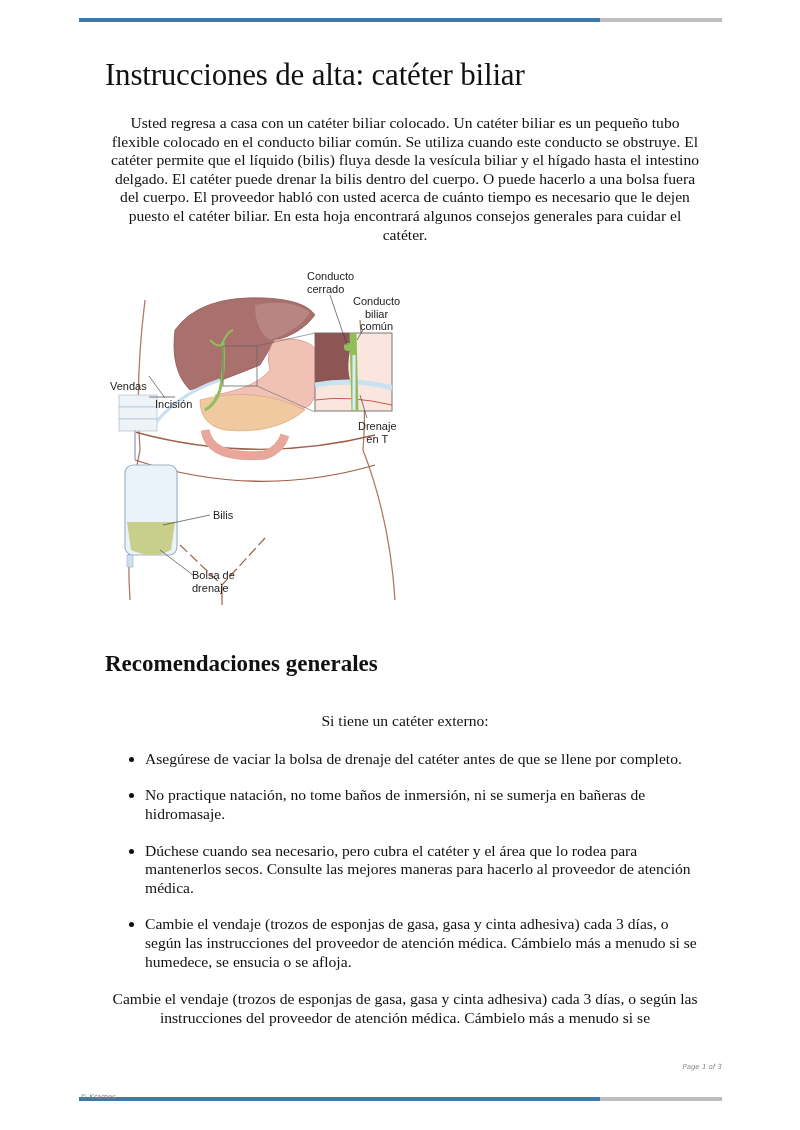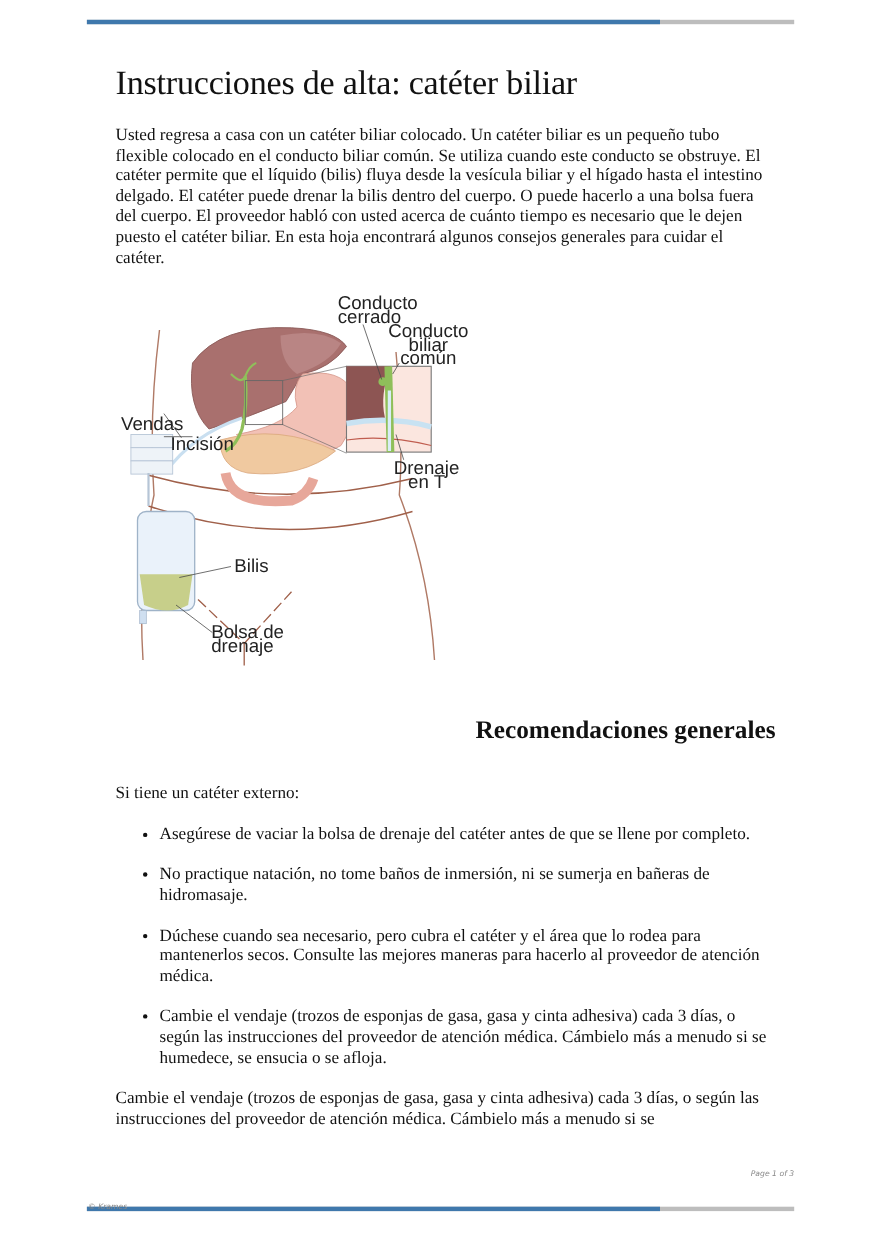--- a/index.html
+++ b/index.html
@@ -9,27 +9,27 @@
   .topbar .fill { width: 522px; height: 4px; background: #3f78ac; }
   .botbar { position: absolute; left: 79px; top: 1097px; width: 643px; height: 4px; background: #bdbdbd; }
   .botbar .fill { width: 522px; height: 4px; background: #3f78ac; }
   .footer-left { position: absolute; left: 80px; top: 1093px; font-family: "DejaVu Sans", sans-serif;
                  font-style: italic; font-size: 7px; color: #888; }
   .footer-right { position: absolute; right: 78px; top: 1063px; font-family: "DejaVu Sans", sans-serif;
                   font-style: italic; font-size: 7px; color: #888; }
   .content { position: absolute; left: 105px; top: 56px; width: 600px; }
   h1 { font-size: 31px; font-weight: normal; margin: 0 0 20px 0; line-height: 38px; letter-spacing: -0.2px; }
   h2 { font-size: 23px; font-weight: bold; margin: 0; line-height: 28px; }
-  p { font-size: 15.6px; line-height: 18.6px; margin: 0; }
+  p { font-size: 15.6px; line-height: 18.6px; margin: 0; text-align: center; }
   .intro { margin-bottom: 16px; }
   .figure { width: 310px; height: 350px; position: relative; margin-left: 0; }
   .figure svg { position: absolute; left: 0; top: 0; }
-  .label { position: absolute; font-family: "Liberation Sans", "DejaVu Sans", sans-serif; font-size: 17px;
+  .label { position: absolute; font-family: "Liberation Sans", "DejaVu Sans", sans-serif; font-size: 11px;
            line-height: 12.5px; color: #222; }
-  .h2-rec { margin-top: 40px; text-align: right; }
+  .h2-rec { margin-top: 40px; }
   .lead { margin-top: 34px; }
   ul { margin: 19px 0 0 0; padding-left: 40px; }
   li { font-size: 15.6px; line-height: 18.6px; margin-bottom: 18px; padding-left: 0; }
   .h2-how { margin-top: 2px; }
   .how-p { margin-top: 19px; }
 </style>
 </head>
 <body>
 
 <div class="topbar" style="background: rgb(189, 189, 189);">

